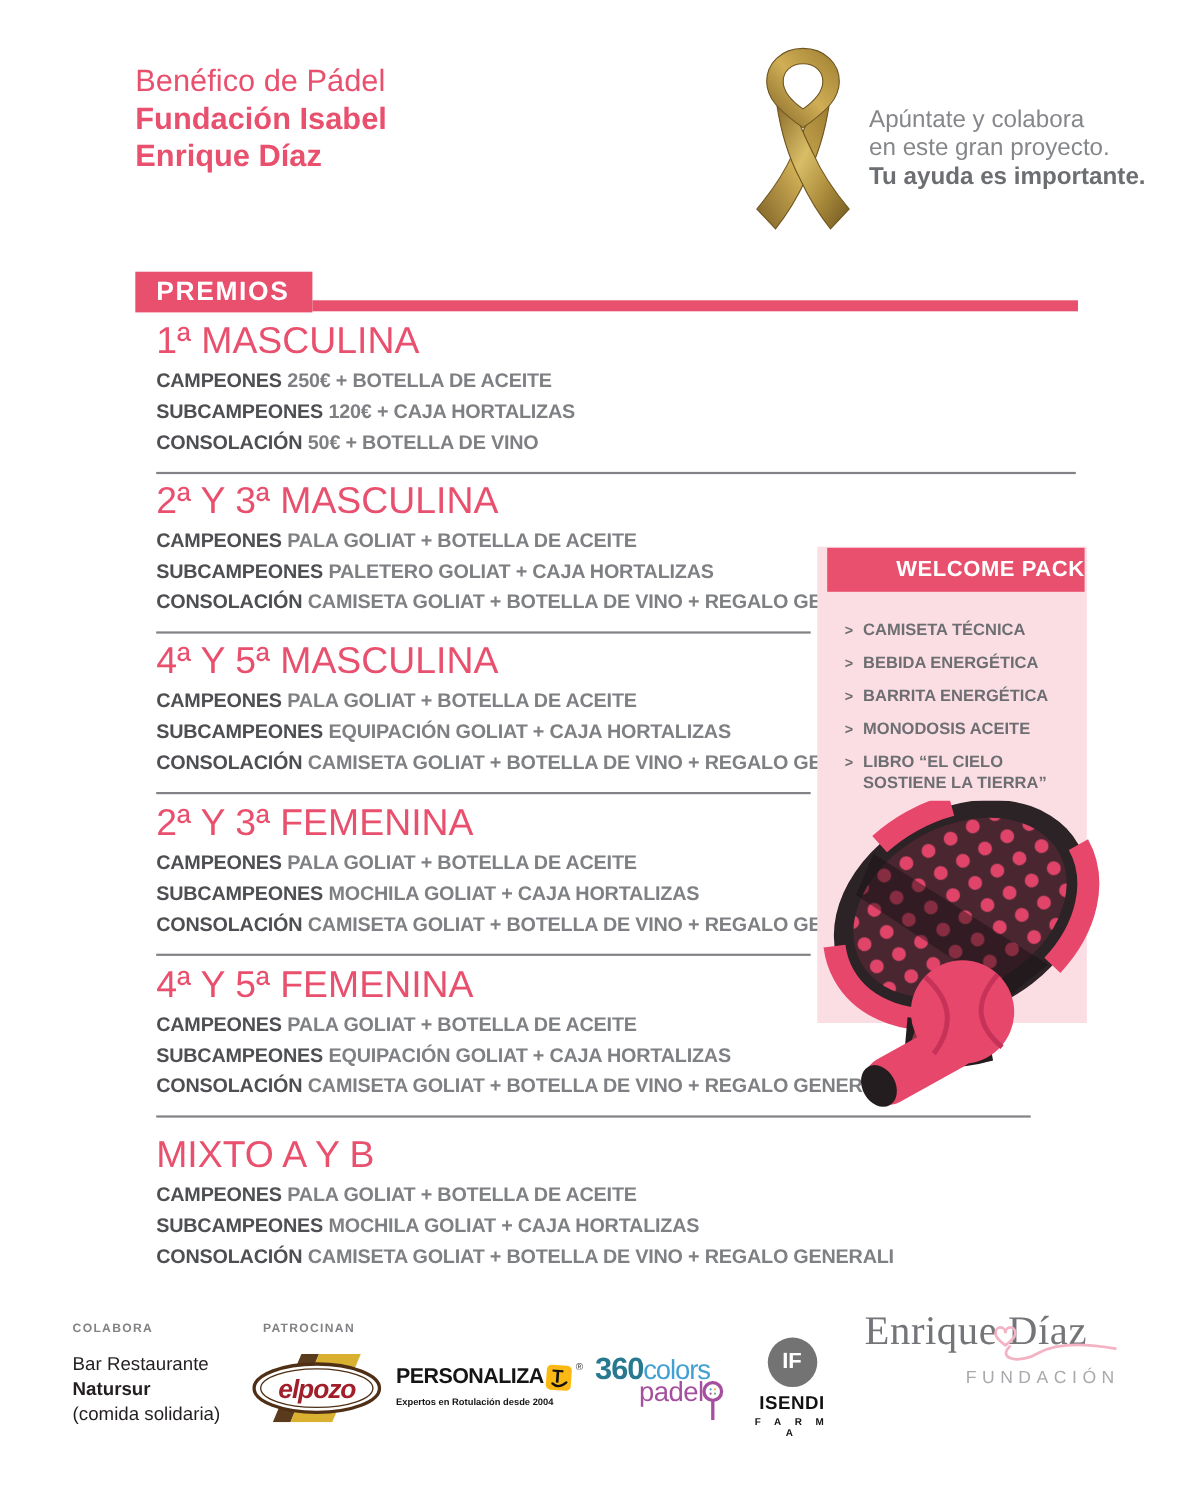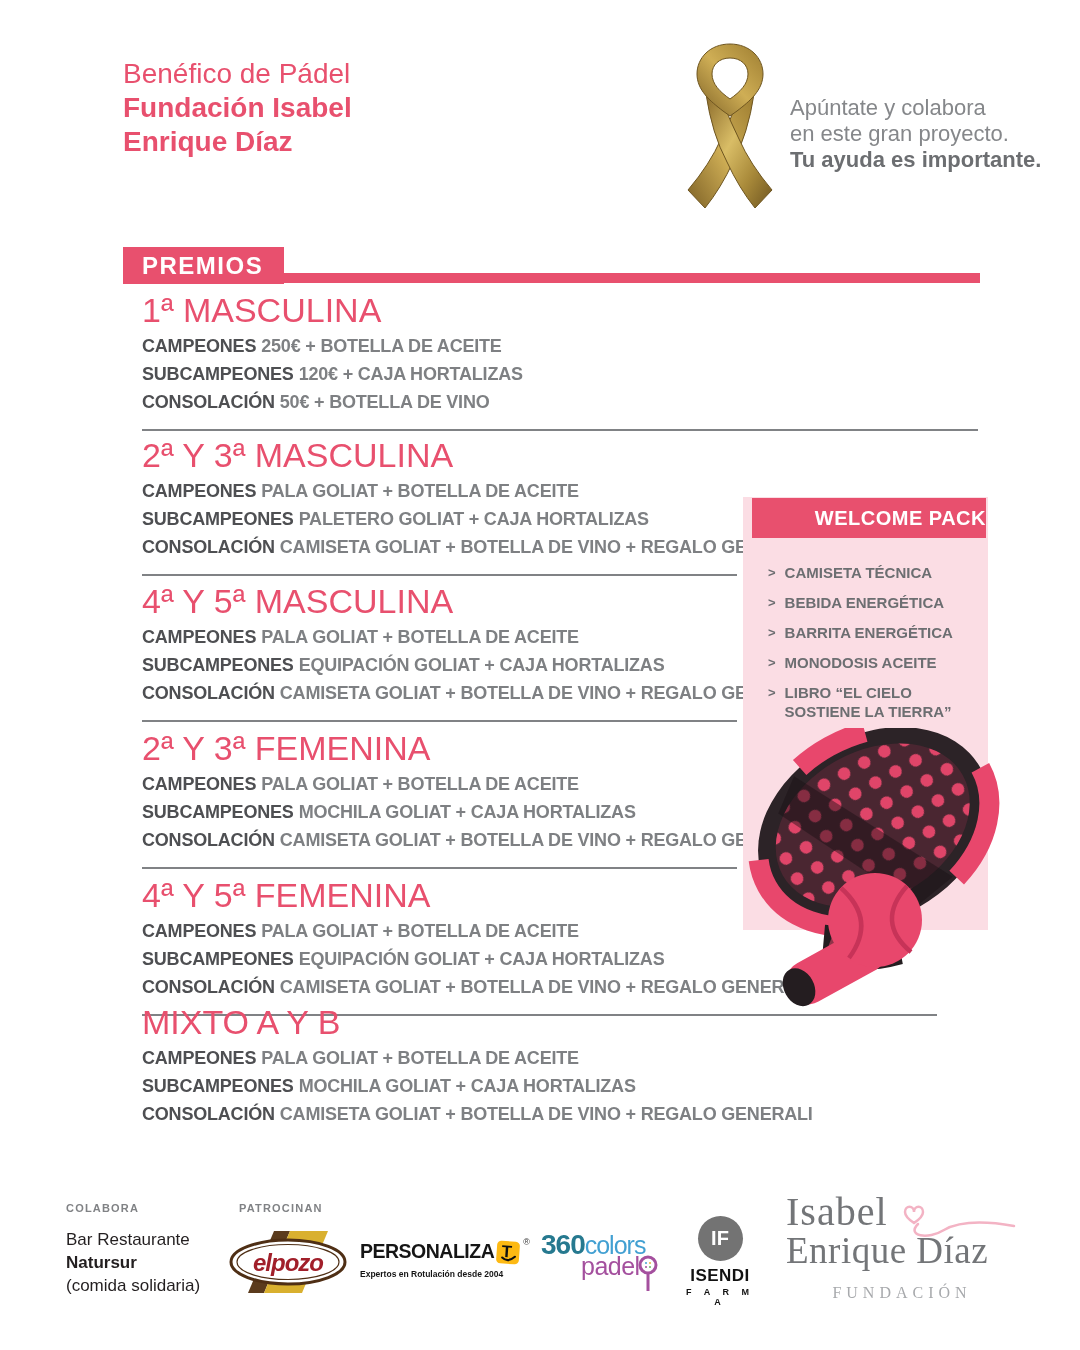--- a/index.html
+++ b/index.html
@@ -25,21 +25,21 @@
   .collab{position:absolute;left:790px;top:95px;font-size:22px;line-height:26px;color:var(--gray)}
   .collab .c-bold{font-weight:700;color:var(--darkgray)}
 
   
   .premios-box{position:absolute;left:123px;top:247px;width:161px;height:37px;background:var(--pink);
                color:#fff;font-weight:700;font-size:24px;line-height:37px;padding-left:19px;letter-spacing:1.5px}
   .premios-line{position:absolute;left:284px;top:273px;width:696px;height:10px;background:var(--pink)}
 
   
   .sec{position:absolute;left:142px;width:840px}
-  .s1{top:295px}.s2{top:440px}.s3{top:586px}.s4{top:733px}.s5{top:880px}.s6{top:1007px}
+  .s1{top:295px}.s2{top:440px}.s3{top:586px}.s4{top:733px}.s5{top:880px}.s6{top:1035px}
   .sec h2{font-size:34px;line-height:30px;font-weight:400;color:var(--pink);margin-bottom:7px;letter-spacing:0}
   .row{font-size:18px;line-height:28px;font-weight:700;letter-spacing:-0.2px;white-space:nowrap}
   .row .lb{color:var(--label);margin-right:5px}
   .row .val{color:var(--value)}
   .divider{height:2px;background:#808285;margin-top:13px}
   .d-full{width:836px}
   .d-short{width:595px}
   .d-med{width:795px}
 
   
@@ -72,22 +72,22 @@
   .c360-l2 .npadel{font-size:25px;font-weight:400;color:#a4509e;letter-spacing:-0.5px}
   .logo-isendi{position:absolute;left:686px;top:1216px;width:68px;text-align:center}
   .isendi-circle{width:45px;height:45px;border-radius:50%;background:#737373;color:#fff;
                  font-size:20px;font-weight:800;line-height:45px;text-align:center;margin:0 auto 5px}
   .isendi-name{font-size:17px;font-weight:900;color:#121212;letter-spacing:0.5px}
   .isendi-sub{font-size:9px;font-weight:700;color:#121212;letter-spacing:5px;margin-top:1px}
   .logo-fund{position:absolute;left:786px;top:1192px;width:232px;height:118px;color:#737578;
              font-family:"Liberation Serif",serif}
   .fund-1{font-size:40px;line-height:40px;letter-spacing:1px}
   .fund-2{font-size:37px;line-height:38px;letter-spacing:0.5px;margin-top:0}
-  .fund-3{font-family:Liberation Serif, serif;font-size:16px;letter-spacing:5px;color:#a7a9ac;
-          text-align:center;margin-top:14px}
+  .fund-3{font-family:Liberation Sans, sans-serif;font-size:16px;letter-spacing:5px;color:#a7a9ac;
+          text-align:right;margin-top:14px}
   .fund-squiggle{position:absolute;right:0;top:8px}
 </style>
 </head>
 <body>
 
 <div id="poster">
 
   <div class="title">
     <div class="t-light">Benéfico de Pádel</div>
     <div class="t-bold">Fundación Isabel</div>
@@ -272,21 +272,20 @@
     </div>
   </div>
 
   <div class="logo-isendi">
     <div class="isendi-circle">IF</div>
     <div class="isendi-name">ISENDI</div>
     <div class="isendi-sub">F A R M A</div>
   </div>
 
   <div class="logo-fund">
-    <div class="fund-1">Isabel</div>
     <svg class="fund-squiggle" width="120" height="42" viewBox="0 0 120 42">
       <path d="M16 12 C16 5 25 5 25 12 C25 17 16 23 16 23 C16 23 7 17 7 12 C7 5 16 5 16 12 Z" fill="none" stroke="#f3b3c4" stroke-width="2.5"></path>
       <path d="M20 24 C8 36 30 40 46 30 C60 22 82 20 116 26" fill="none" stroke="#f3b3c4" stroke-width="2.5" stroke-linecap="round"></path>
     </svg>
     <div class="fund-2">Enrique Díaz</div>
     <div class="fund-3">FUNDACIÓN</div>
   </div>
 
 </div>
 

